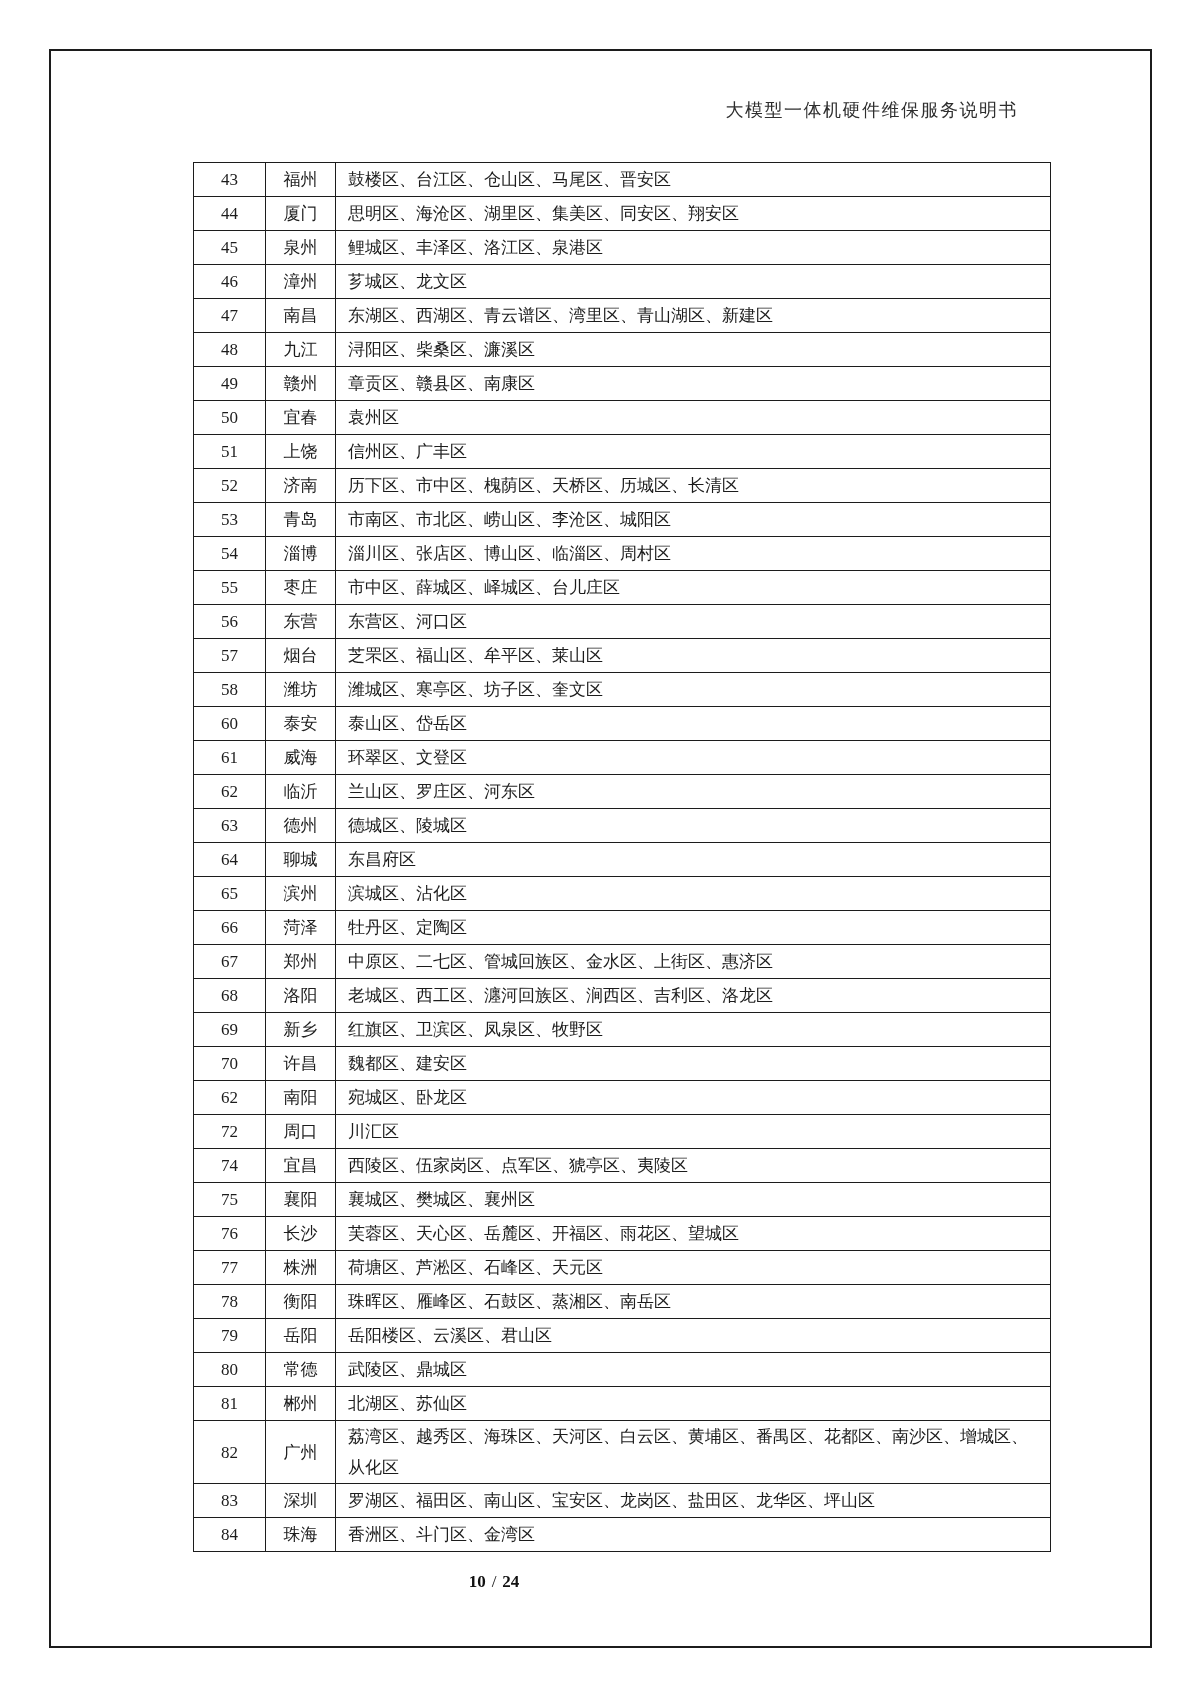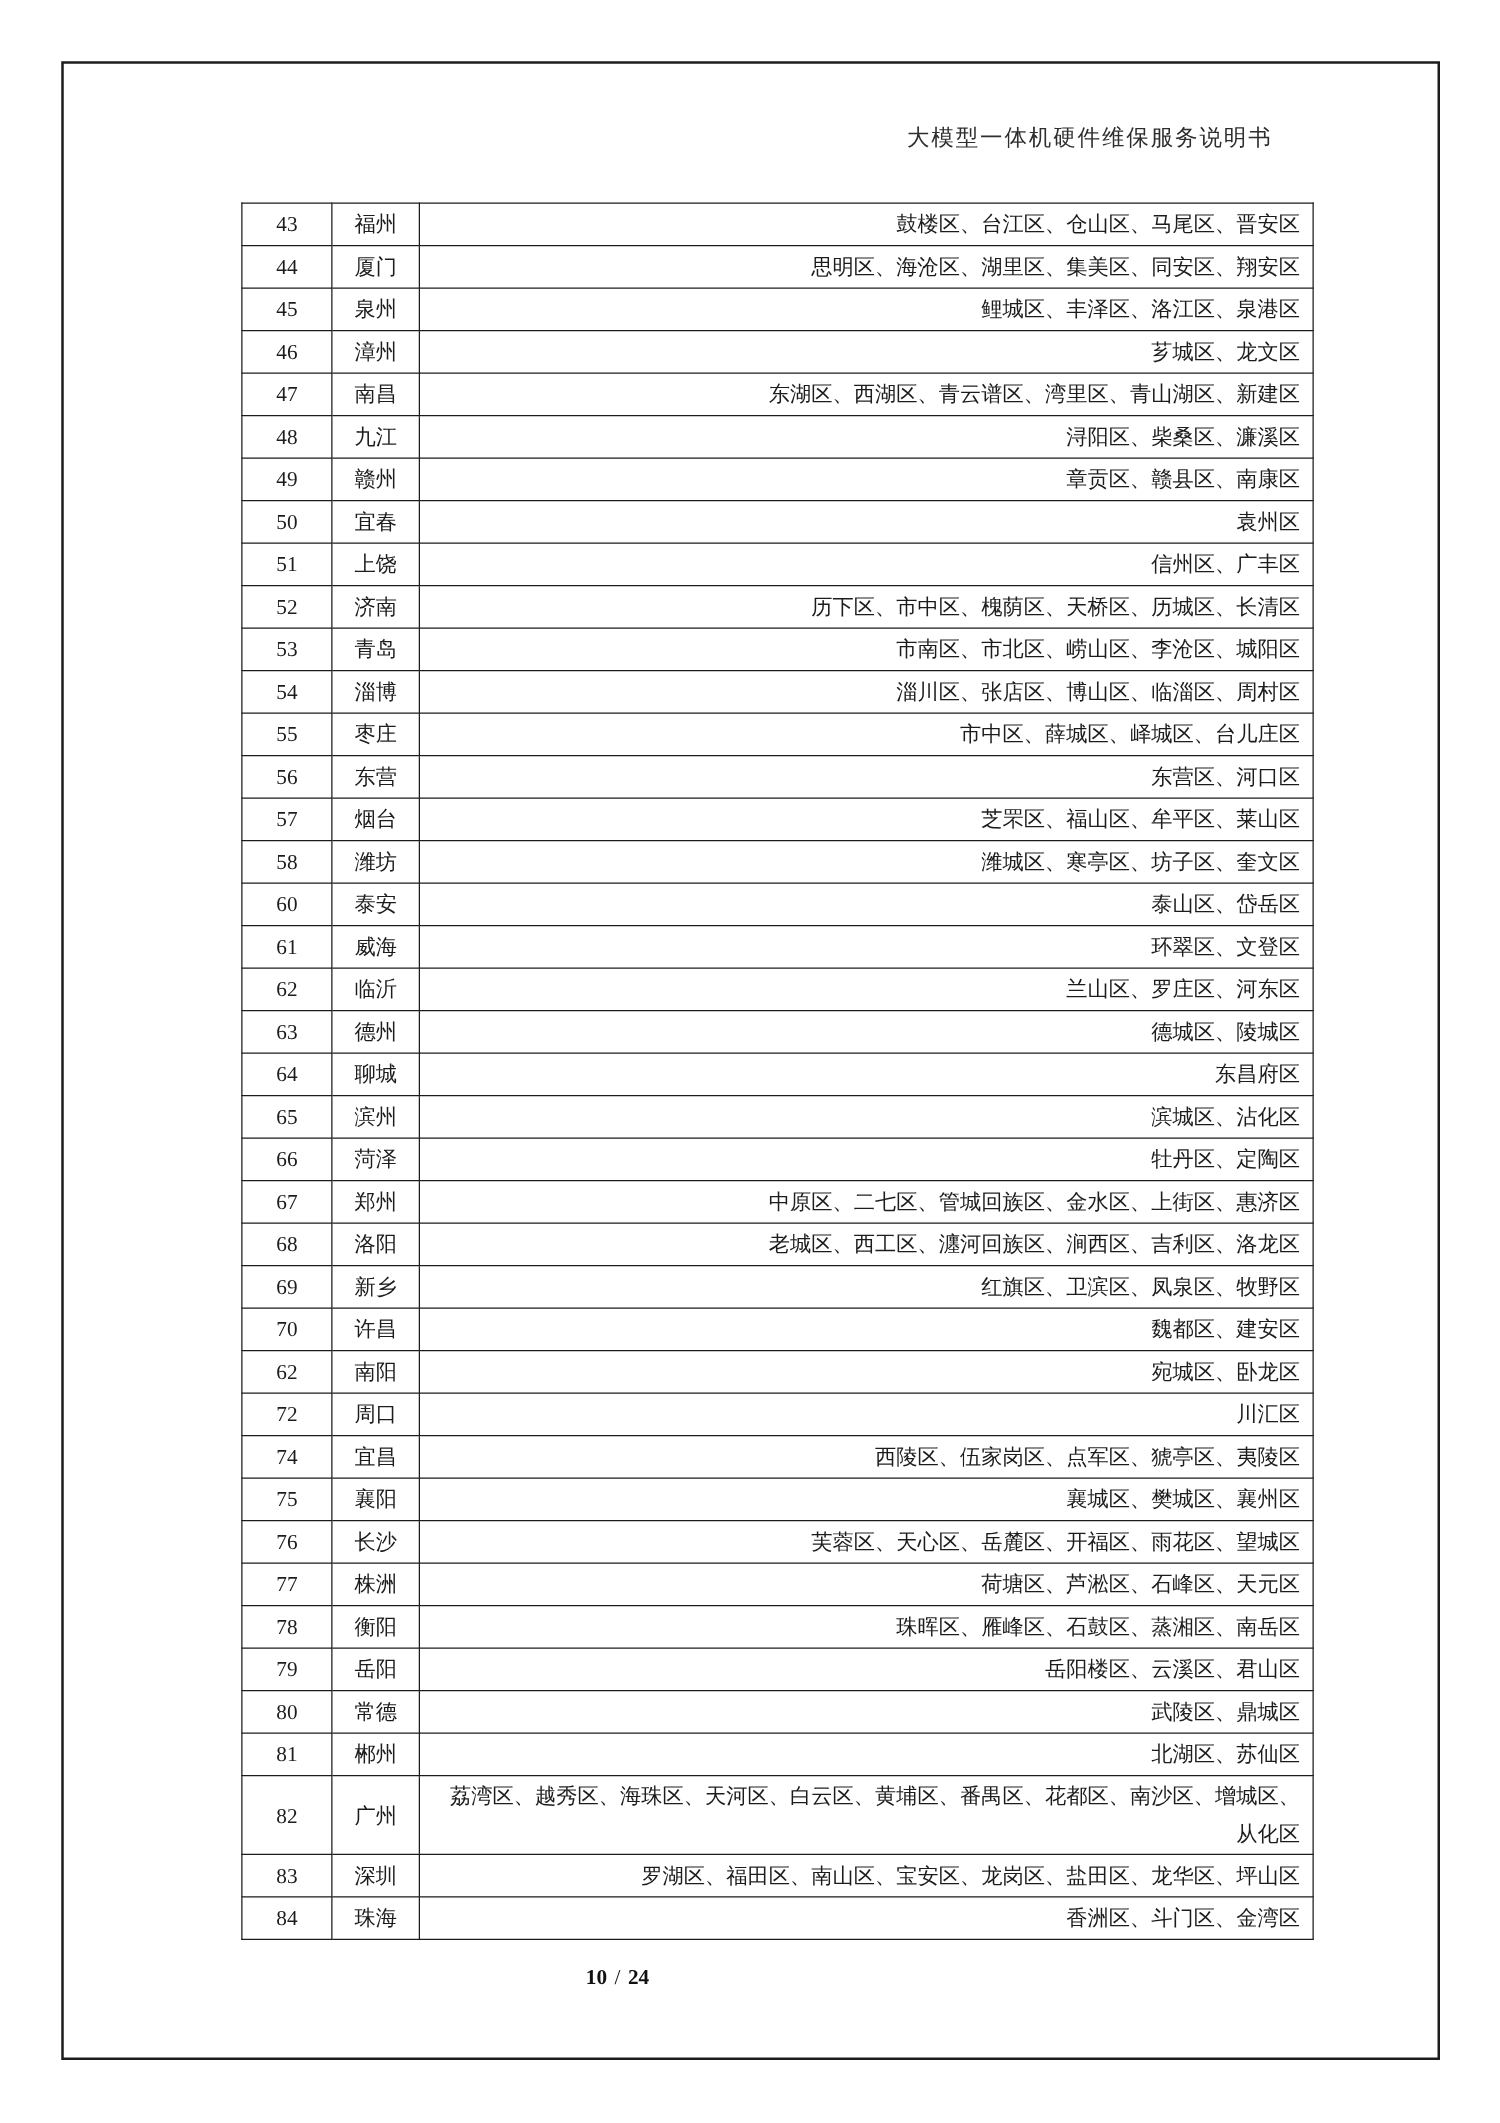--- a/index.html
+++ b/index.html
@@ -40,21 +40,21 @@
     border: 1px solid #1c1c1c;
     font-size: 17px;
     color: #1c1c1c;
     height: 32px;
     line-height: 31px;
     overflow: hidden;
     vertical-align: middle;
   }
   td.c-no   { text-align: center; width: 72px; font-size: 16px; }
   td.c-city { text-align: center; width: 70px; }
-  td.c-dist { text-align: right; padding: 0 10px 0 12px; }
+  td.c-dist { text-align: left; padding: 0 10px 0 12px; }
   .doc-footer {
     position: absolute;
     top: 1572px; left: 0;
     width: 988px;
     text-align: center;
     font-size: 17px;
     font-weight: bold;
     color: #111;
   }
   .doc-footer .sep { font-weight: normal; padding: 0 6px; }

